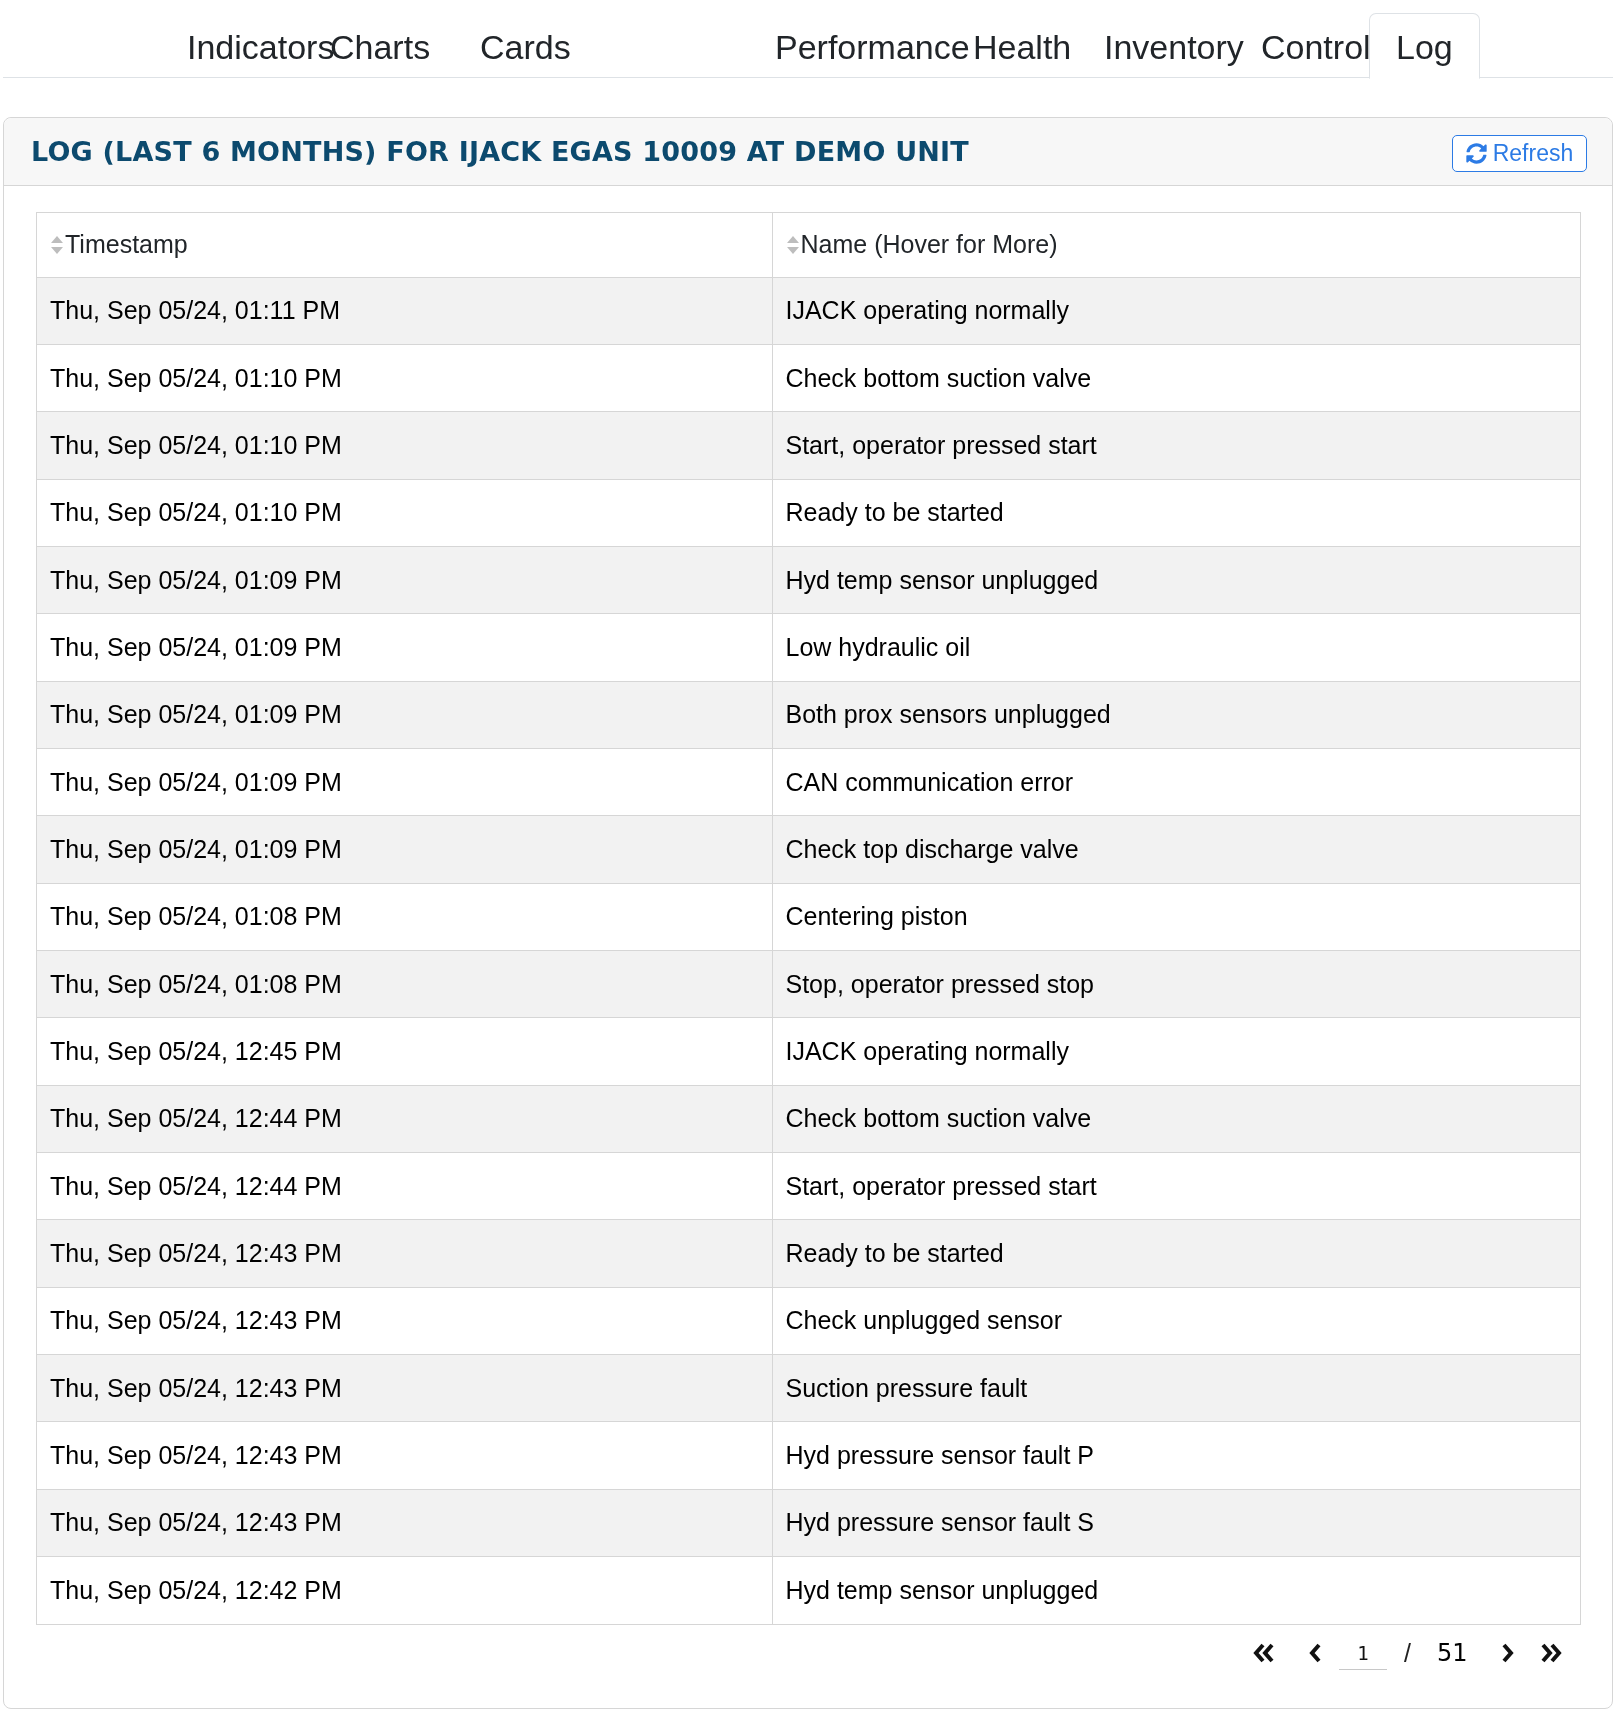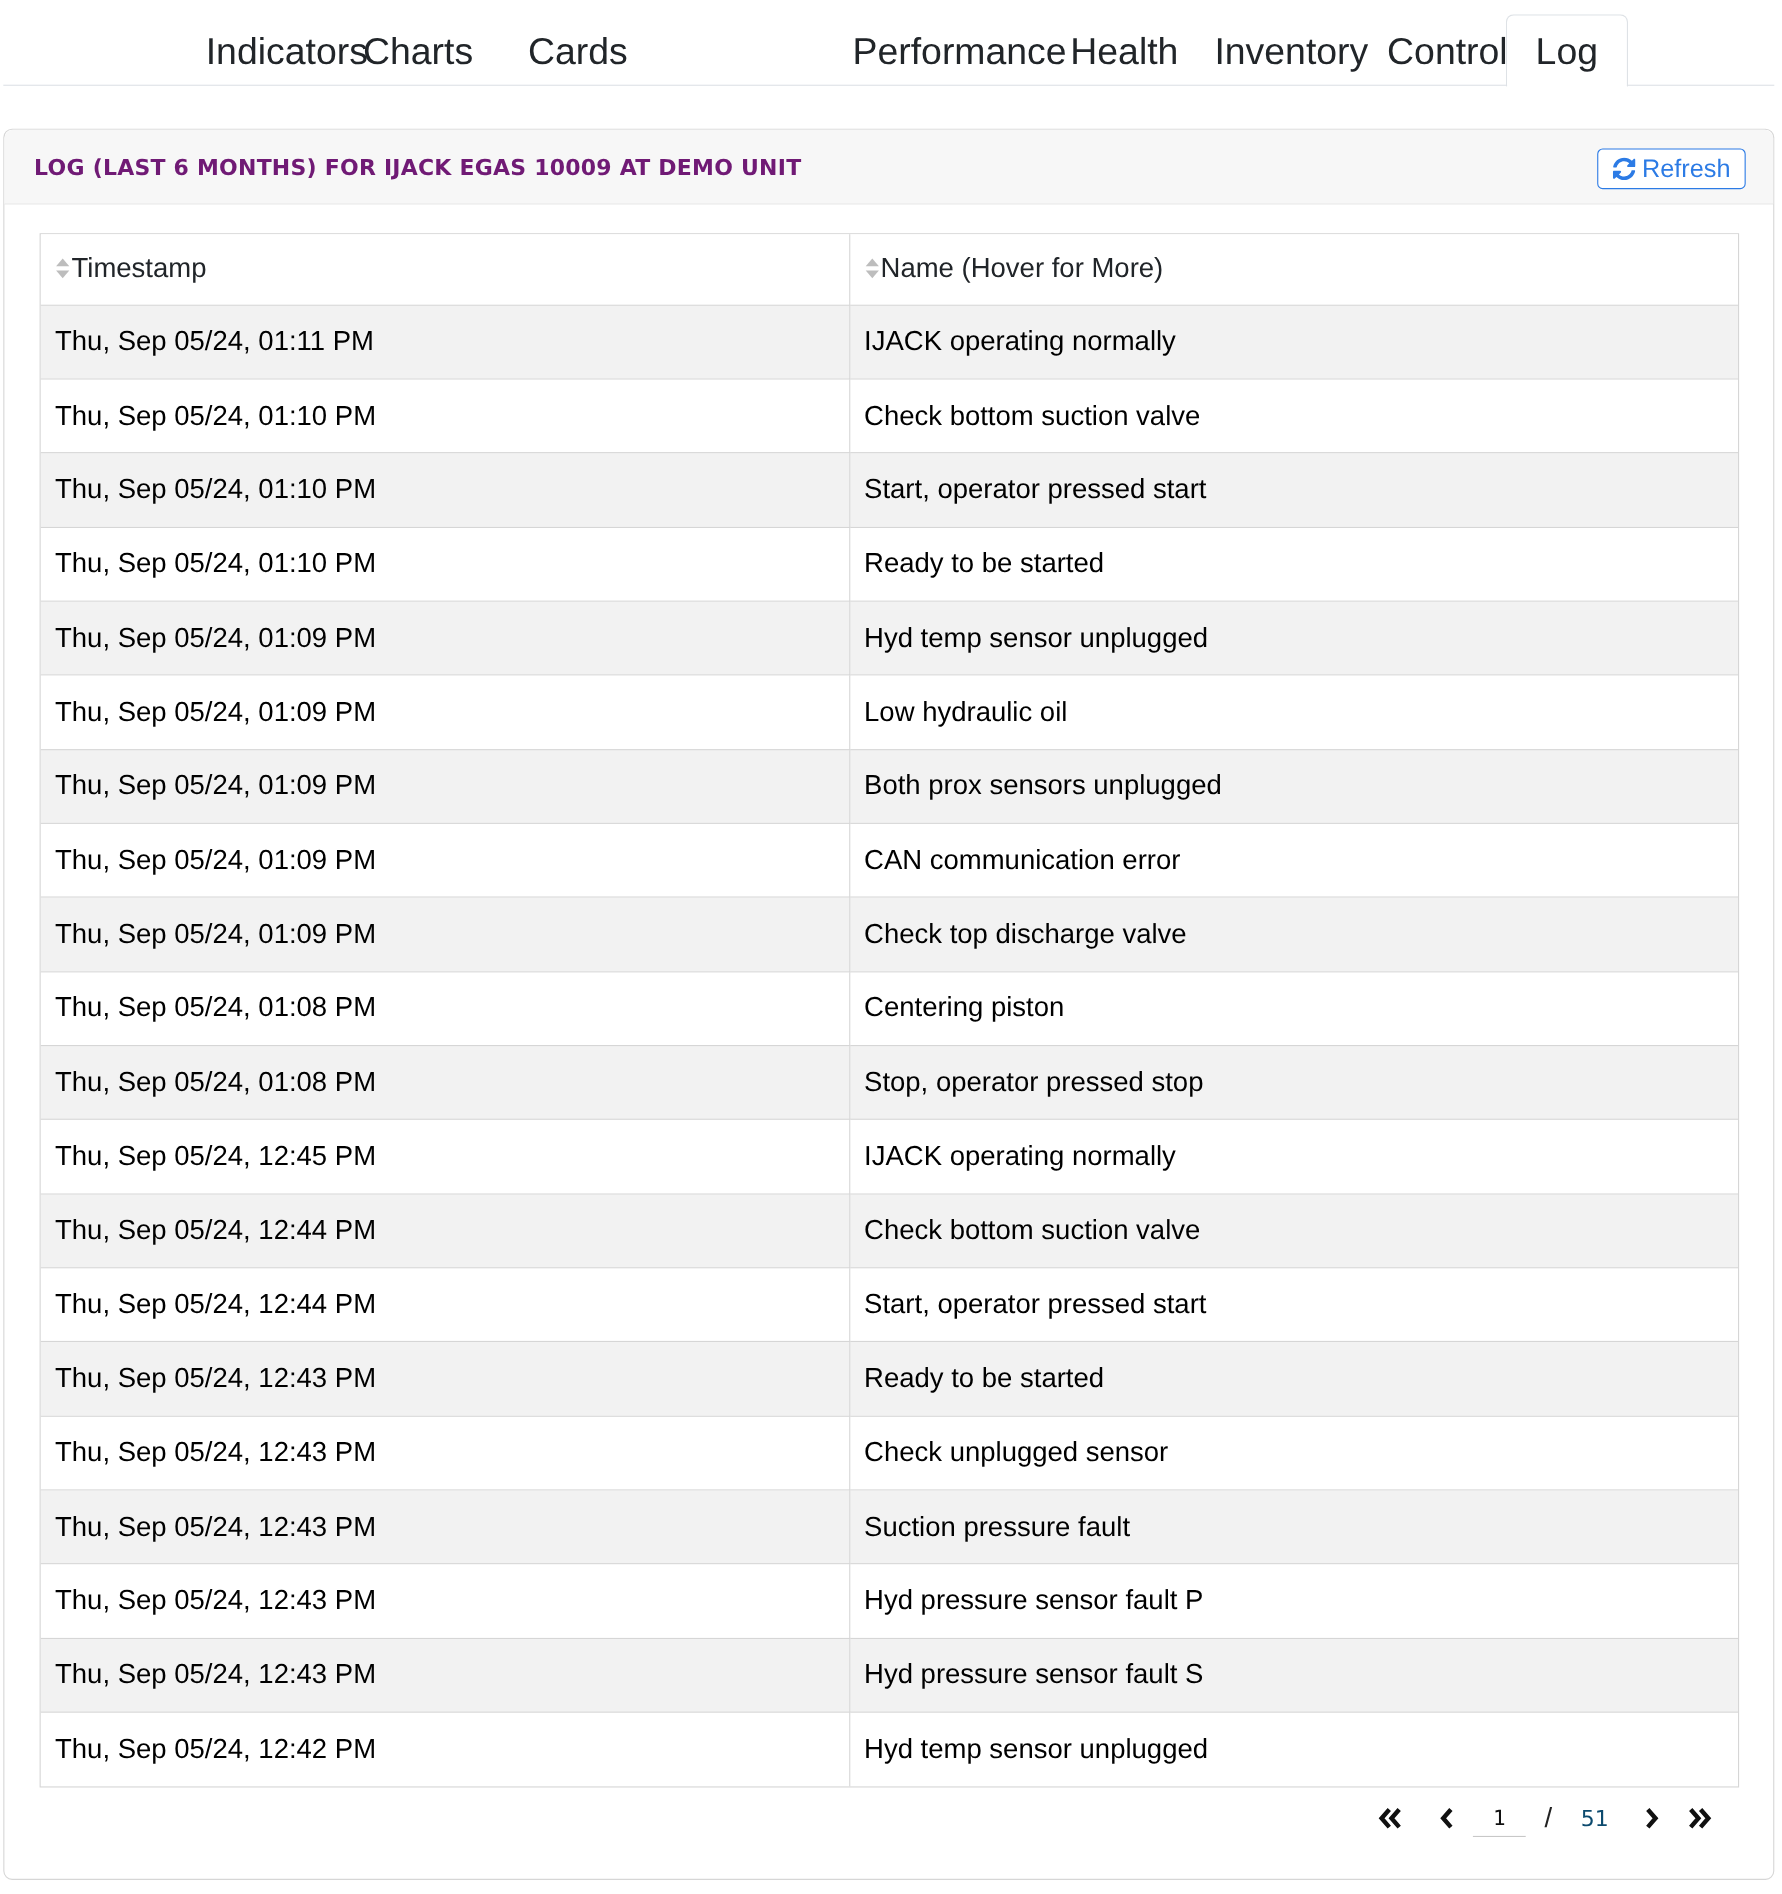--- a/index.html
+++ b/index.html
@@ -32,21 +32,21 @@
     position: absolute; left: 3px; top: 117px; width: 1610px; height: 1592px;
     border: 1px solid #d6d6d6; border-radius: 8px; background: #fff;
   }
   .card-header {
     position: absolute; left: 0; top: 0; right: 0; height: 68px;
     background: #f7f7f7; border-bottom: 1px solid #d6d6d6;
     border-radius: 8px 8px 0 0;
   }
   .card-title {
     position: absolute; left: 27px; top: 0; height: 68px; line-height: 68px;
-    font-size: 20px; font-weight: bold; color: #701a75;
+    font-size: 27px; font-weight: bold; color: #0c4a6e;
     font-family: "DejaVu Sans", sans-serif; letter-spacing: 0.2px;
   }
   .refresh-btn {
     position: absolute; right: 25px; top: 17px; width: 135px; height: 37px;
     border: 1.5px solid #2c7be5; border-radius: 5px; background: #fff;
     color: #2c7be5; font-size: 23px; display: flex; align-items: center;
     justify-content: center; gap: 6px; cursor: pointer;
   }
   .refresh-btn svg { width: 21px; height: 21px; }
   
@@ -78,21 +78,21 @@
     width: 30px; height: 30px; display: flex; align-items: center; justify-content: center;
     cursor: pointer; color: #111;
   }
   .pg-btn svg { width: 24px; height: 22px; }
   .page-input {
     width: 48px; height: 34px; border: none; border-bottom: 1px solid #c8c8c8;
     font-family: "DejaVu Sans Mono", monospace; font-size: 19px; text-align: center;
     color: #111; background: transparent; outline: none; padding: 0;
   }
   .pg-sep { color: #222; font-size: 25px; margin: 0 0 0 0; }
-  .pg-total { font-family: "DejaVu Sans", sans-serif; font-size: 20px; color: #0c4a6e; }
+  .pg-total { font-family: "DejaVu Sans", sans-serif; font-size: 24px; color: #000000; }
 </style>
 </head>
 <body>
 
 <div class="nav">
   <div class="tab" style="left:157px">Indicators</div>
   <div class="tab" style="left:300px">Charts</div>
   <div class="tab" style="left:450px">Cards</div>
   <div class="tab" style="left:745px">Performance</div>
   <div class="tab" style="left:943px">Health</div>

